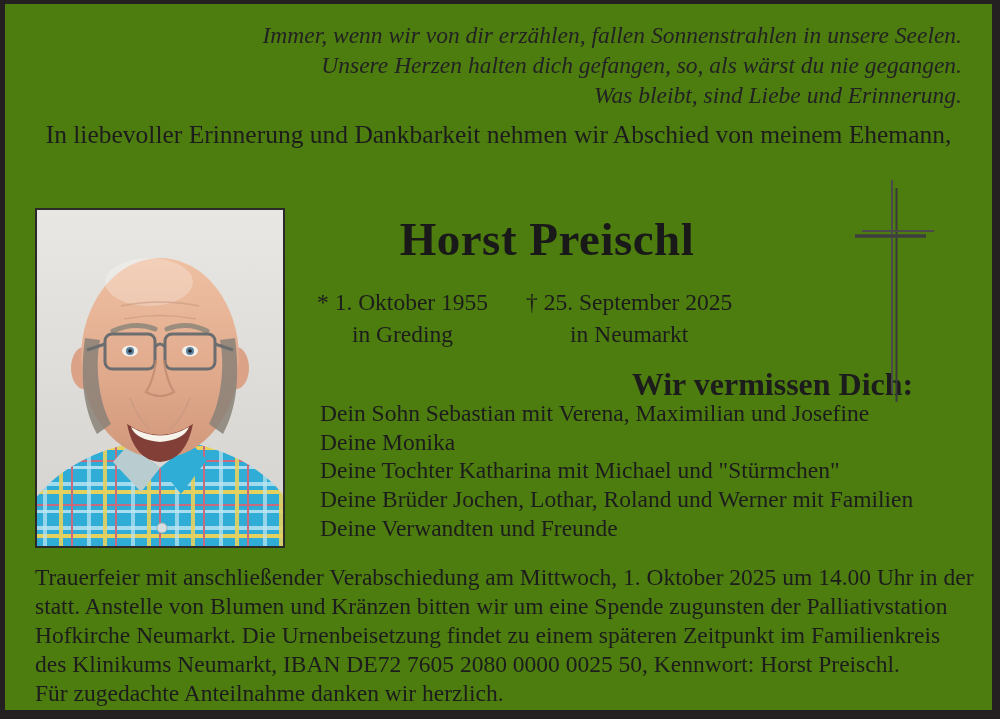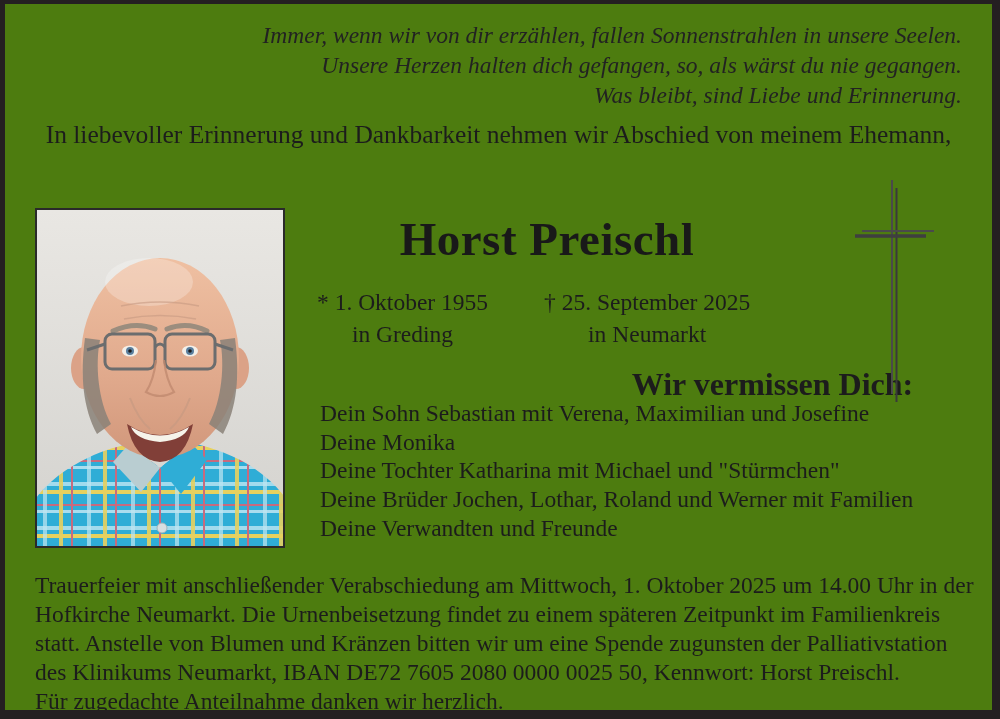--- a/index.html
+++ b/index.html
@@ -38,39 +38,38 @@
   .name {
     position: absolute; left: 295px; top: 196px; width: 470px;
     margin: 12px;
     text-align: center;
     font-size: 47px; font-weight: bold;
     letter-spacing: 0.5px;
     color: #191919;
   }
   .dates {
     position: absolute; left: 312px; top: 282px;
-    display: flex; gap: 56px;
+    display: flex; gap: 38px;
     font-size: 23.5px; line-height: 32px;
   }
   .date-block { text-align: center; white-space: nowrap; }
   .mourners {
     position: absolute; left: 315px; top: 366px;
     font-size: 23.5px; line-height: 28.8px;
     white-space: nowrap;
   }
   .mourners-heading { font-weight: bold; font-size: 32px; text-align: right; }
   .cross {
     position: absolute; left: 845px; top: 170px;
     width: 95px; height: 232px;
   }
   .funeral {
     position: absolute; left: 30px; top: 559px; width: 945px;
     font-size: 23.5px; line-height: 29px;
     white-space: nowrap;
-    margin-top: 8px;
   }
 </style>
 </head>
 <body>
 
 <div class="frame">
 
   <div class="epigraph">
     <div>Immer, wenn wir von dir erzählen, fallen Sonnenstrahlen in unsere Seelen.</div>
     <div>Unsere Herzen halten dich gefangen, so, als wärst du nie gegangen.</div>
@@ -175,19 +174,19 @@
 
   <svg class="cross" viewBox="0 0 95 232">
     <line x1="42" y1="6" x2="42" y2="220" stroke="#4a4a4a" stroke-width="2"></line>
     <line x1="46.5" y1="14" x2="46.5" y2="228" stroke="#3a3a3a" stroke-width="2"></line>
     <line x1="12" y1="57" x2="84" y2="57" stroke="#4a4a4a" stroke-width="2"></line>
     <line x1="5" y1="62" x2="76" y2="62" stroke="#3f3f3f" stroke-width="3.5"></line>
   </svg>
 
   <div class="funeral">
     <div>Trauerfeier mit anschließender Verabschiedung am Mittwoch, 1. Oktober 2025 um 14.00 Uhr in der</div>
+    <div>statt. Anstelle von Blumen und Kränzen bitten wir um eine Spende zugunsten der Palliativstation</div>
     <div>Hofkirche Neumarkt. Die Urnenbeisetzung findet zu einem späteren Zeitpunkt im Familienkreis</div>
-    <div>statt. Anstelle von Blumen und Kränzen bitten wir um eine Spende zugunsten der Palliativstation</div>
     <div>des Klinikums Neumarkt, IBAN DE72 7605 2080 0000 0025 50, Kennwort: Horst Preischl.</div>
     <div>Für zugedachte Anteilnahme danken wir herzlich.</div>
   </div>
 
 </div>
 
 </body></html>

